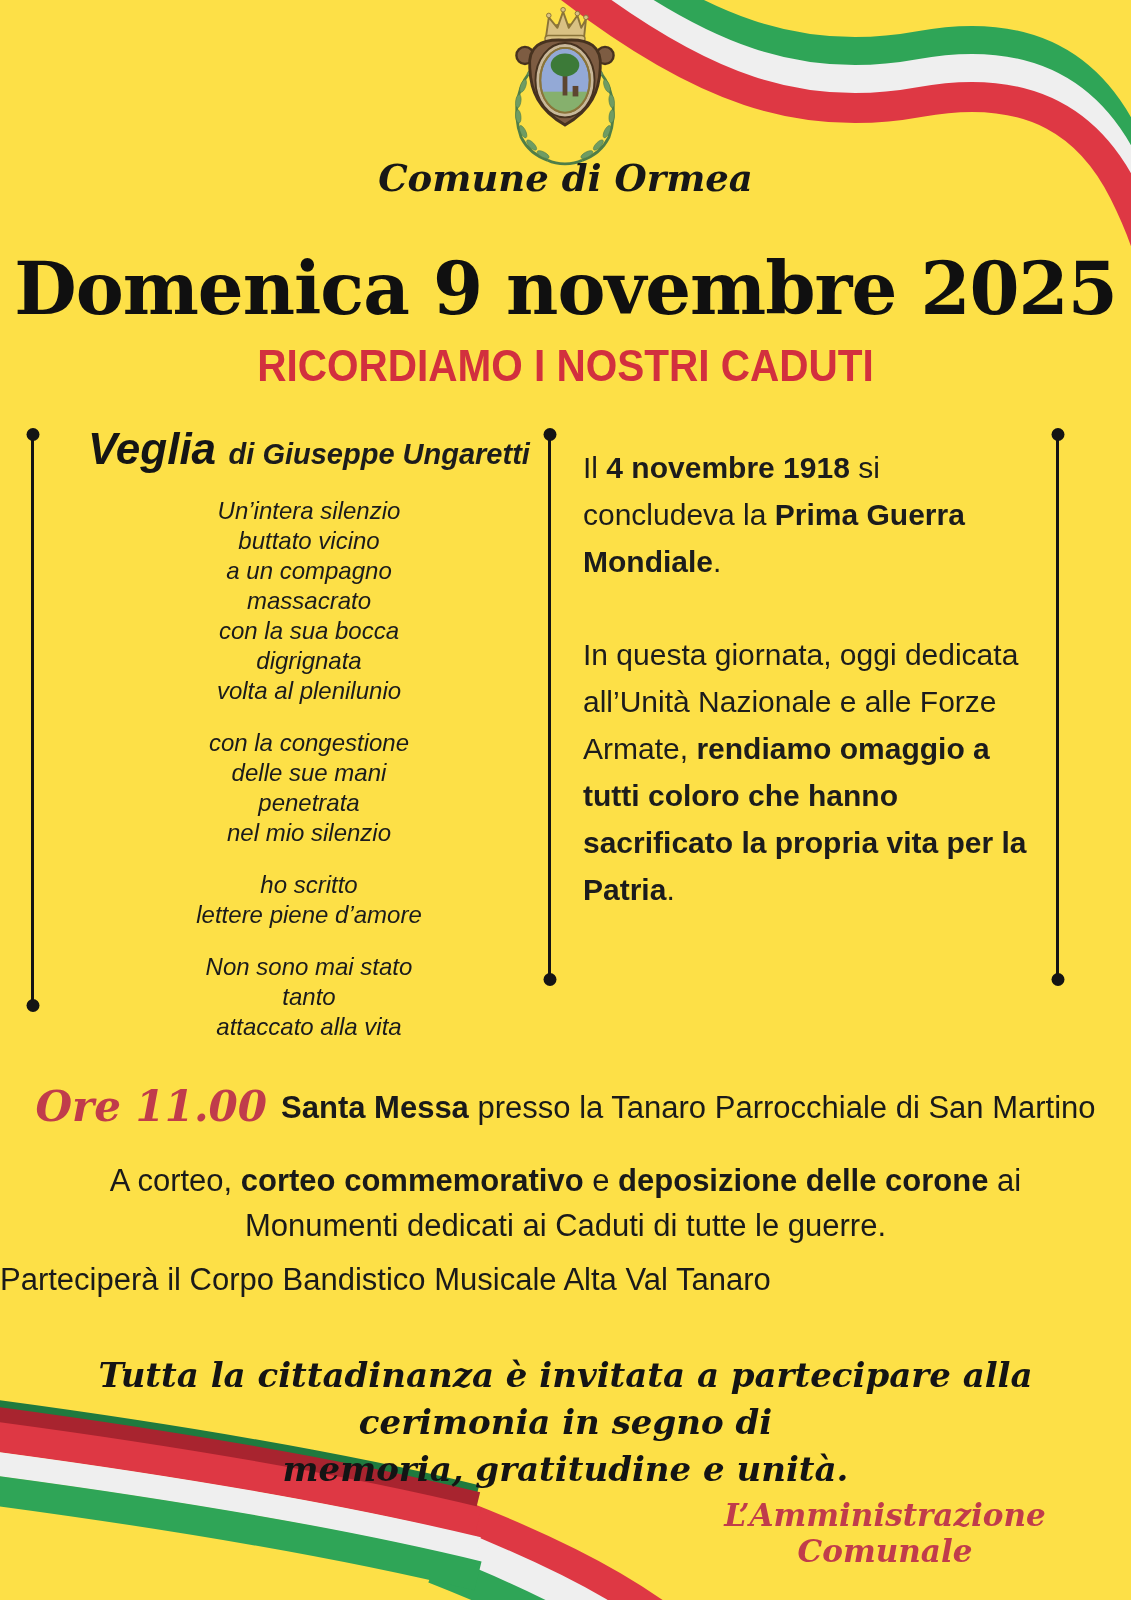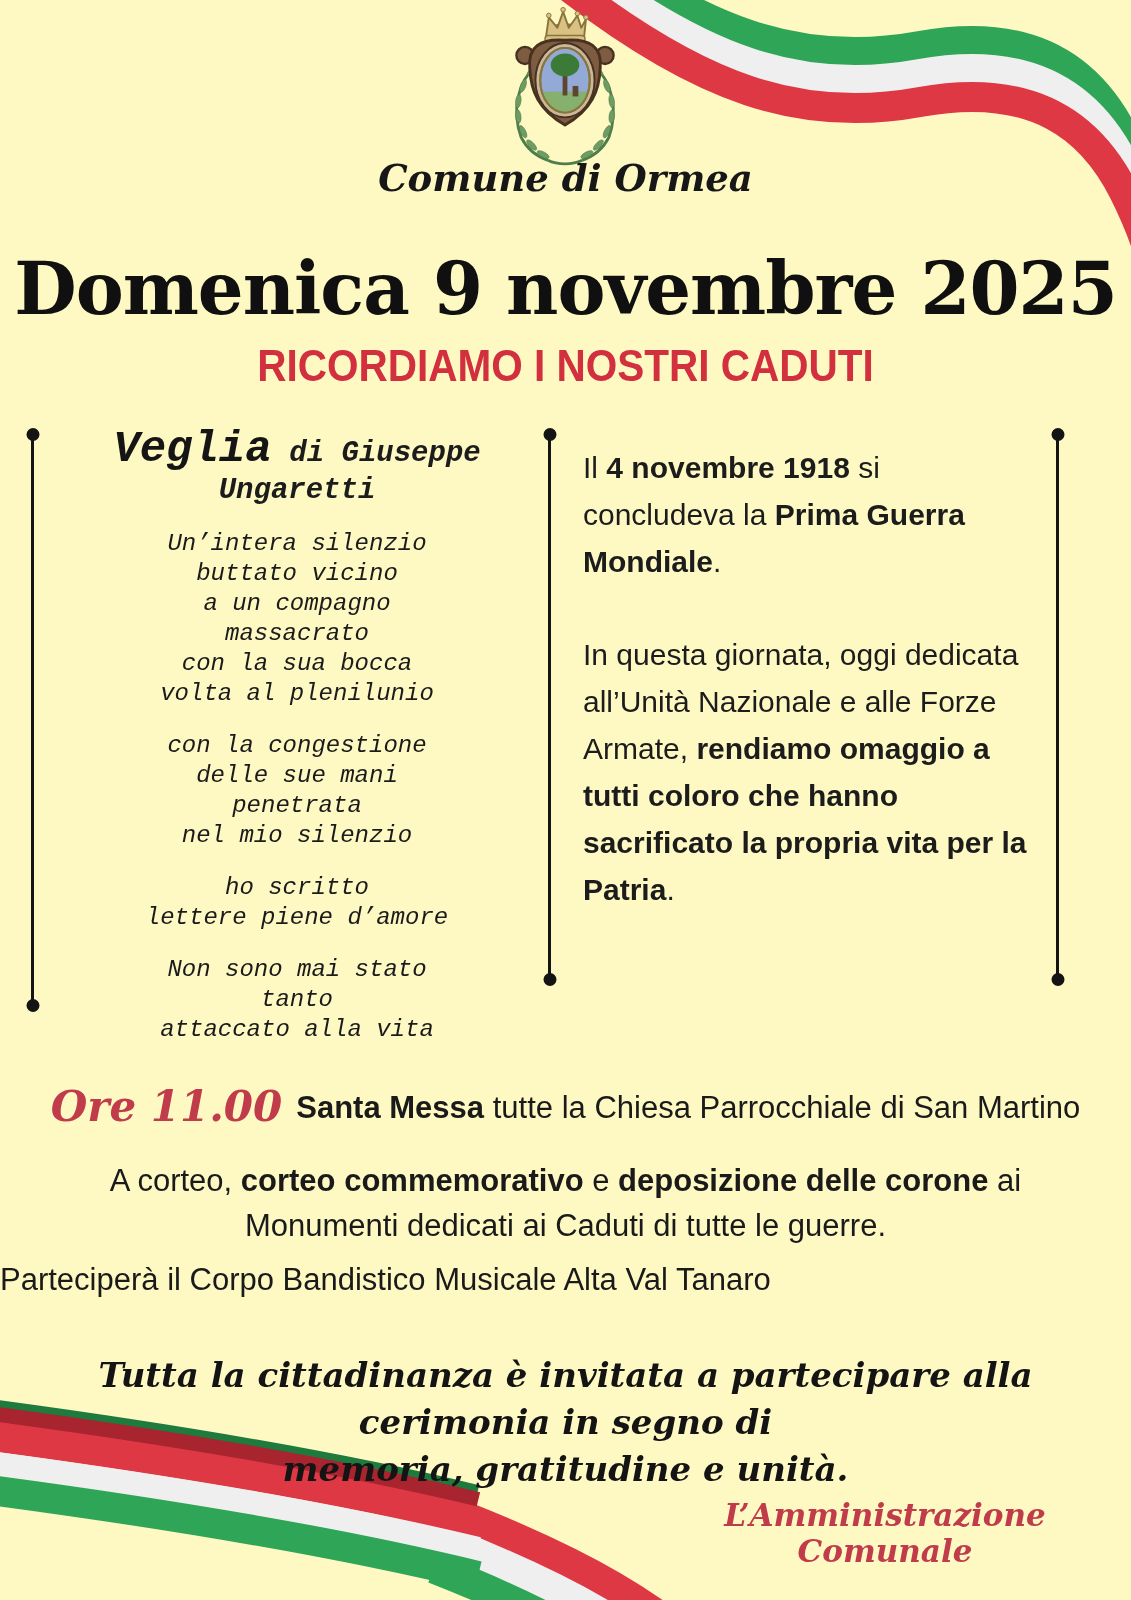--- a/index.html
+++ b/index.html
@@ -1,37 +1,37 @@
 <!DOCTYPE html>
 <html style="--accent-red: #d2303e; --script-red: #c03c4b; --flag-green: #2fa557; --flag-white: #efefef; --flag-red: #de3844; --flag-dark-red: #a8242f;"><head>
 <meta charset="utf-8">
 <style>
   html,body{margin:0;padding:0;background:#888;}
-  .page{position:relative;width:1131px;height:1600px;margin:0 auto;background:#fef9c3;
+  .page{position:relative;width:1131px;height:1600px;margin:0 auto;background:#fde047;
         overflow:hidden;font-family:"Liberation Sans",sans-serif;color:#1a1a1a;}
   .ribbons{position:absolute;left:0;top:0;width:1131px;height:1600px;pointer-events:none;}
   .crest{position:absolute;left:487px;top:4px;width:156px;height:162px;}
   .municipality{position:absolute;left:0;top:156px;width:100%;text-align:center;
         font-family:"DejaVu Serif",serif;font-style:italic;font-weight:700;font-size:37px;color:#171717;}
   .title{position:absolute;left:0;top:246px;width:100%;margin:0;text-align:center;
         font-family:"DejaVu Serif",serif;font-weight:700;font-size:72px;
         letter-spacing:-1px;color:#101010;}
   .subtitle{position:absolute;left:0;top:340px;width:100%;text-align:center;}
   .subtitle span{display:inline-block;transform:scaleX(.9);transform-origin:center;
         font-weight:700;font-size:45px;letter-spacing:0;color:var(--accent-red,#d2303e);}
   .vline{position:absolute;width:3px;background:#141414;}
   .vline::before,.vline::after{content:"";position:absolute;left:50%;transform:translateX(-50%);
         width:13px;height:13px;border-radius:50%;background:#141414;}
   .vline::before{top:-6px;}
   .vline::after{bottom:-6px;}
   .vl-left{left:31px;top:434px;height:572px;}
   .vl-mid{left:548px;top:434px;height:546px;}
   .vl-right{left:1056px;top:434px;height:546px;}
-  .poem{position:absolute;left:72px;top:424px;width:450px;text-align:center;
-        font-family:Liberation Mono, monospace;font-style:italic;}
+  .poem{position:absolute;left:84px;top:424px;width:450px;text-align:center;
+        font-family:Liberation Sans, sans-serif;font-style:italic;}
   .poem-head{margin-bottom:14px;}
   .poem-title{font-size:44px;font-weight:700;color:#151515;}
   .poem-byline{font-size:29px;font-weight:600;color:#1c1c1c;margin-left:8px;}
   .stanza{margin-top:22px;}
   .stanza .poem-line{font-size:24px;line-height:30px;color:#1b1b1b;}
   .memorial{position:absolute;left:583px;top:444px;width:452px;
         font-size:30px;line-height:47px;color:#1c1c1c;}
   .memorial p{margin:0;}
   .memorial p + p{margin-top:46px;}
   .b{font-weight:700;}
@@ -145,20 +145,21 @@
     <div class="poem-head">
       <span class="poem-title">Veglia</span>
       <span class="poem-byline">di Giuseppe Ungaretti</span>
     </div>
     <div class="stanza">
         <div class="poem-line">Un’intera silenzio</div>
         <div class="poem-line">buttato vicino</div>
         <div class="poem-line">a un compagno</div>
         <div class="poem-line">massacrato</div>
         <div class="poem-line">con la sua bocca</div>
+        <div class="poem-line">digrignata</div>
         <div class="poem-line">volta al plenilunio</div>
       </div>
     <div class="stanza">
         <div class="poem-line">con la congestione</div>
         <div class="poem-line">delle sue mani</div>
         <div class="poem-line">penetrata</div>
         <div class="poem-line">nel mio silenzio</div>
       </div>
     <div class="stanza">
         <div class="poem-line">ho scritto</div>
@@ -170,21 +171,21 @@
         <div class="poem-line">attaccato alla vita</div>
       </div>
   </div>
 
   <div class="memorial">
     <p><span>Il </span><span class="b">4 novembre 1918</span><span> si concludeva la </span><span class="b">Prima Guerra Mondiale</span><span>.</span></p>
     <p><span>In questa giornata, oggi dedicata all’Unità Nazionale e alle Forze Armate, </span><span class="b">rendiamo omaggio a tutti coloro che hanno sacrificato la propria vita per la Patria</span><span>.</span></p>
   </div>
 
   <div class="sched1">
-    <span class="time">Ore 11.00</span><span><span class="b">Santa Messa</span><span> tutte la Chiesa Parrocchiale di San Martino</span></span>
+    <span class="time">Ore 11.00</span><span><span class="b">Santa Messa</span><span> presso la Tanaro Parrocchiale di San Martino</span></span>
   </div>
   <div class="sched2"><span>A corteo, </span><span class="b">corteo commemorativo</span><span> e </span><span class="b">deposizione delle corone</span><span> ai Monumenti dedicati ai Caduti di tutte le guerre.</span></div>
   <div class="sched3">Parteciperà il Corpo Bandistico Musicale Alta Val Tanaro</div>
 
   <div class="invitation">
     <div>Tutta la cittadinanza è invitata a partecipare alla cerimonia in segno di</div>
     <div>memoria, gratitudine e unità.</div>
   </div>
 
   <div class="signature">L’Amministrazione Comunale</div>

